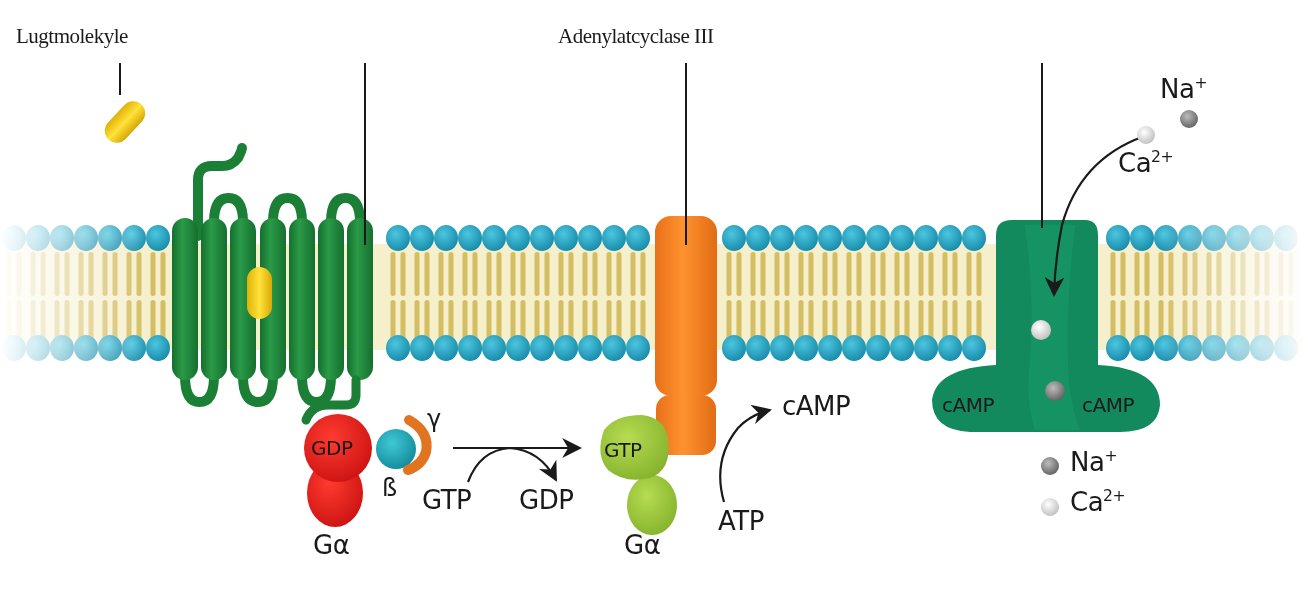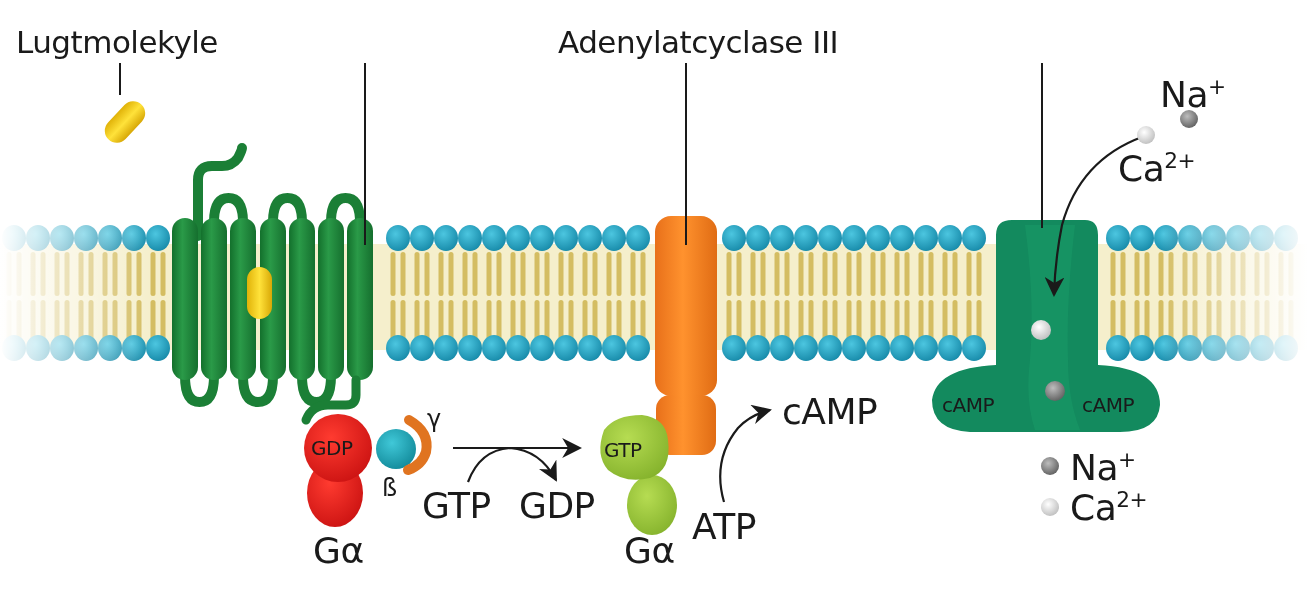--- a/index.html
+++ b/index.html
@@ -1,20 +1,20 @@
 <!DOCTYPE html>
 <html><head>
 <meta charset="utf-8">
 <style>
   html,body{margin:0;padding:0;background:#fff;}
   body{width:1308px;height:603px;overflow:hidden;position:relative;font-family:"DejaVu Sans",sans-serif;}
   #stage{position:absolute;left:0;top:0;width:1308px;height:603px;}
   .lbl{position:absolute;color:#1a1a1a;font-family:"DejaVu Sans",sans-serif;white-space:nowrap;letter-spacing:-0.5px;}
-  .big{font-size:31px;}
-  .mid{font-size:36px;}
+  .big{font-size:21px;font-family:Liberation Serif, serif;}
+  .mid{font-size:26px;}
   .sm{font-size:20px;}
   sup{font-size:60%;vertical-align:super;line-height:0;}
 </style>
 </head>
 <body>
 
 <div id="stage">
 <svg width="1308" height="603" viewBox="0 0 1308 603" xmlns="http://www.w3.org/2000/svg">
   <defs>
     <linearGradient id="fadeL" x1="0" x2="1" y1="0" y2="0">
@@ -387,21 +387,21 @@
 <div class="lbl mid" style="left:427px;top:405px;font-size:24px;">γ</div>
 <div class="lbl mid" style="left:382px;top:474px;font-size:24px;">ß</div>
 <div class="lbl mid" style="left:313px;top:530px;">Gα</div>
 
 <div class="lbl mid" style="left:422px;top:485px;">GTP</div>
 <div class="lbl mid" style="left:519px;top:485px;">GDP</div>
 
 <div class="lbl sm" style="left:604px;top:438px;">GTP</div>
 <div class="lbl mid" style="left:624px;top:530px;">Gα</div>
 
-<div class="lbl mid" style="left:692px;top:506px;">ATP</div>
+<div class="lbl mid" style="left:718px;top:506px;">ATP</div>
 <div class="lbl mid" style="left:782px;top:391px;">cAMP</div>
 
 <div class="lbl sm" style="left:942px;top:393px;">cAMP</div>
 <div class="lbl sm" style="left:1082px;top:393px;">cAMP</div>
 
 <div class="lbl mid" style="left:1070px;top:447px;"><span>Na</span><sup>+</sup></div>
 <div class="lbl mid" style="left:1070px;top:487px;"><span>Ca</span><sup>2+</sup></div>
 </div>
 
 </body></html>

